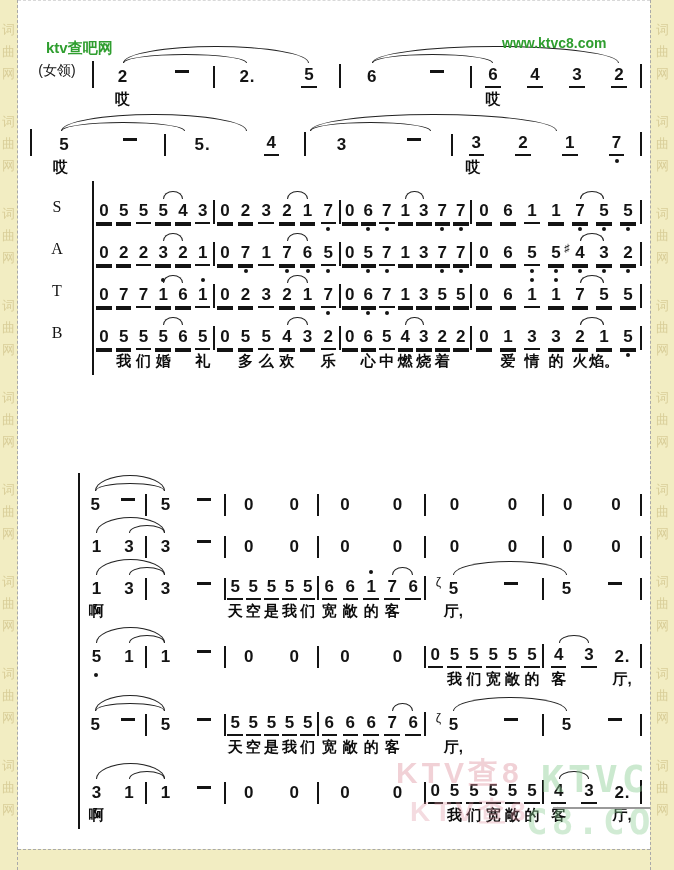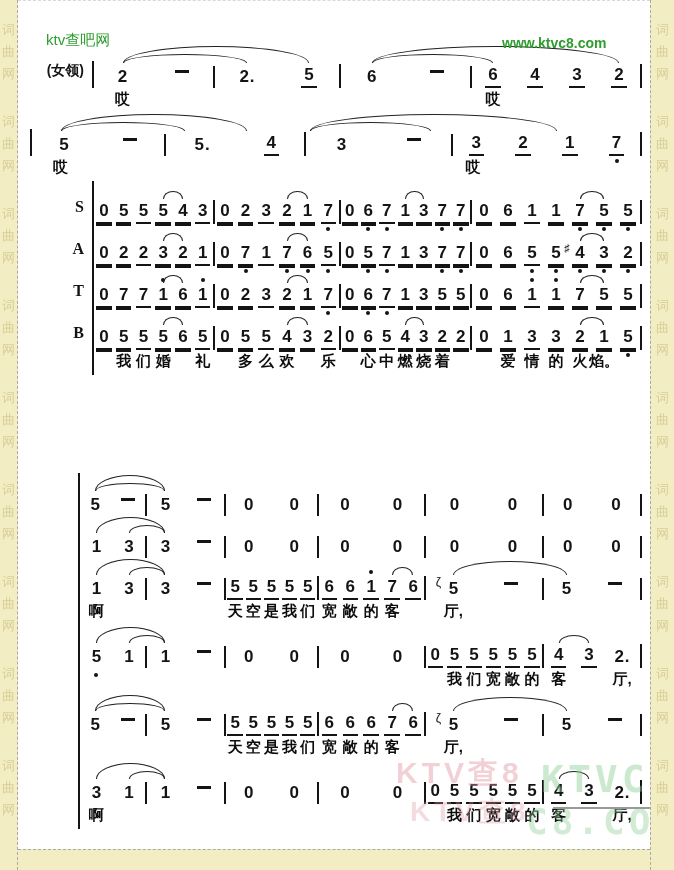--- a/index.html
+++ b/index.html
@@ -12,30 +12,30 @@
   
   .side-strip{position:absolute;top:0;bottom:0;background:var(--strip);z-index:3;
               display:flex;flex-direction:column;align-items:center;padding-top:6px;box-sizing:border-box;}
   .side-strip.left{left:0;width:18px;border-right:1px dashed #a9a9a9;}
   .side-strip.right{right:0;width:24px;border-left:1px dashed #a9a9a9;}
   .bottom-strip{position:absolute;left:18px;right:24px;bottom:0;height:20px;background:var(--strip);
                 border-top:1px dashed #a9a9a9;z-index:3;}
   .wm-block{font-size:13px;line-height:22px;color:var(--side);opacity:.6;margin:13px 0;text-align:center;}
   
   .panel{position:absolute;left:18px;top:0;right:24px;bottom:20px;background:#fff;border-top:1px dashed #d8d8d8;}
-  .site-logo{position:absolute;left:28px;top:30px;font-size:15px;font-weight:normal;color:var(--green);text-decoration:none;z-index:4;}
+  .site-logo{position:absolute;left:28px;top:38px;font-size:15px;font-weight:bold;color:var(--green);text-decoration:none;z-index:4;}
   .site-url{position:absolute;left:484px;top:34px;font-size:14px;font-weight:bold;color:var(--green);text-decoration:none;z-index:4;}
   
   .system{position:absolute;left:12px;right:8px;}
   .sys0{top:44px;}
   .sys1{top:472px;}
   .srow{display:flex;height:42px;position:relative;}
   .srow.lyr{height:68px;}
-  .slabel{width:62px;flex:none;text-align:right;padding-right:8px;padding-top:17px;
-          font-size:14px;font-weight:bold;box-sizing:border-box;white-space:nowrap;}
+  .slabel{width:62px;flex:none;text-align:center;padding-right:8px;padding-top:17px;
+          font-size:14px;font-weight:normal;box-sizing:border-box;white-space:nowrap;}
   .slabel.satb{font-family:"Liberation Serif",serif;font-size:16px;}
   .sys1 .slabel{width:48px;}
   .sbody{flex:1;position:relative;}
   .startbar{position:absolute;left:0;top:16px;width:2px;height:27px;background:var(--ink);}
   .srow.grouped .startbar{top:0;height:100%;}
   .notes{display:flex;margin-top:16px;height:27px;align-items:flex-end;margin-left:2px;}
   .measure{display:flex;justify-content:space-around;align-items:flex-end;
            border-right:2px solid var(--ink);box-sizing:border-box;}
   .sys0 .measure:nth-child(1){width:22%;}
   .sys0 .measure:nth-child(2){width:23%;}

